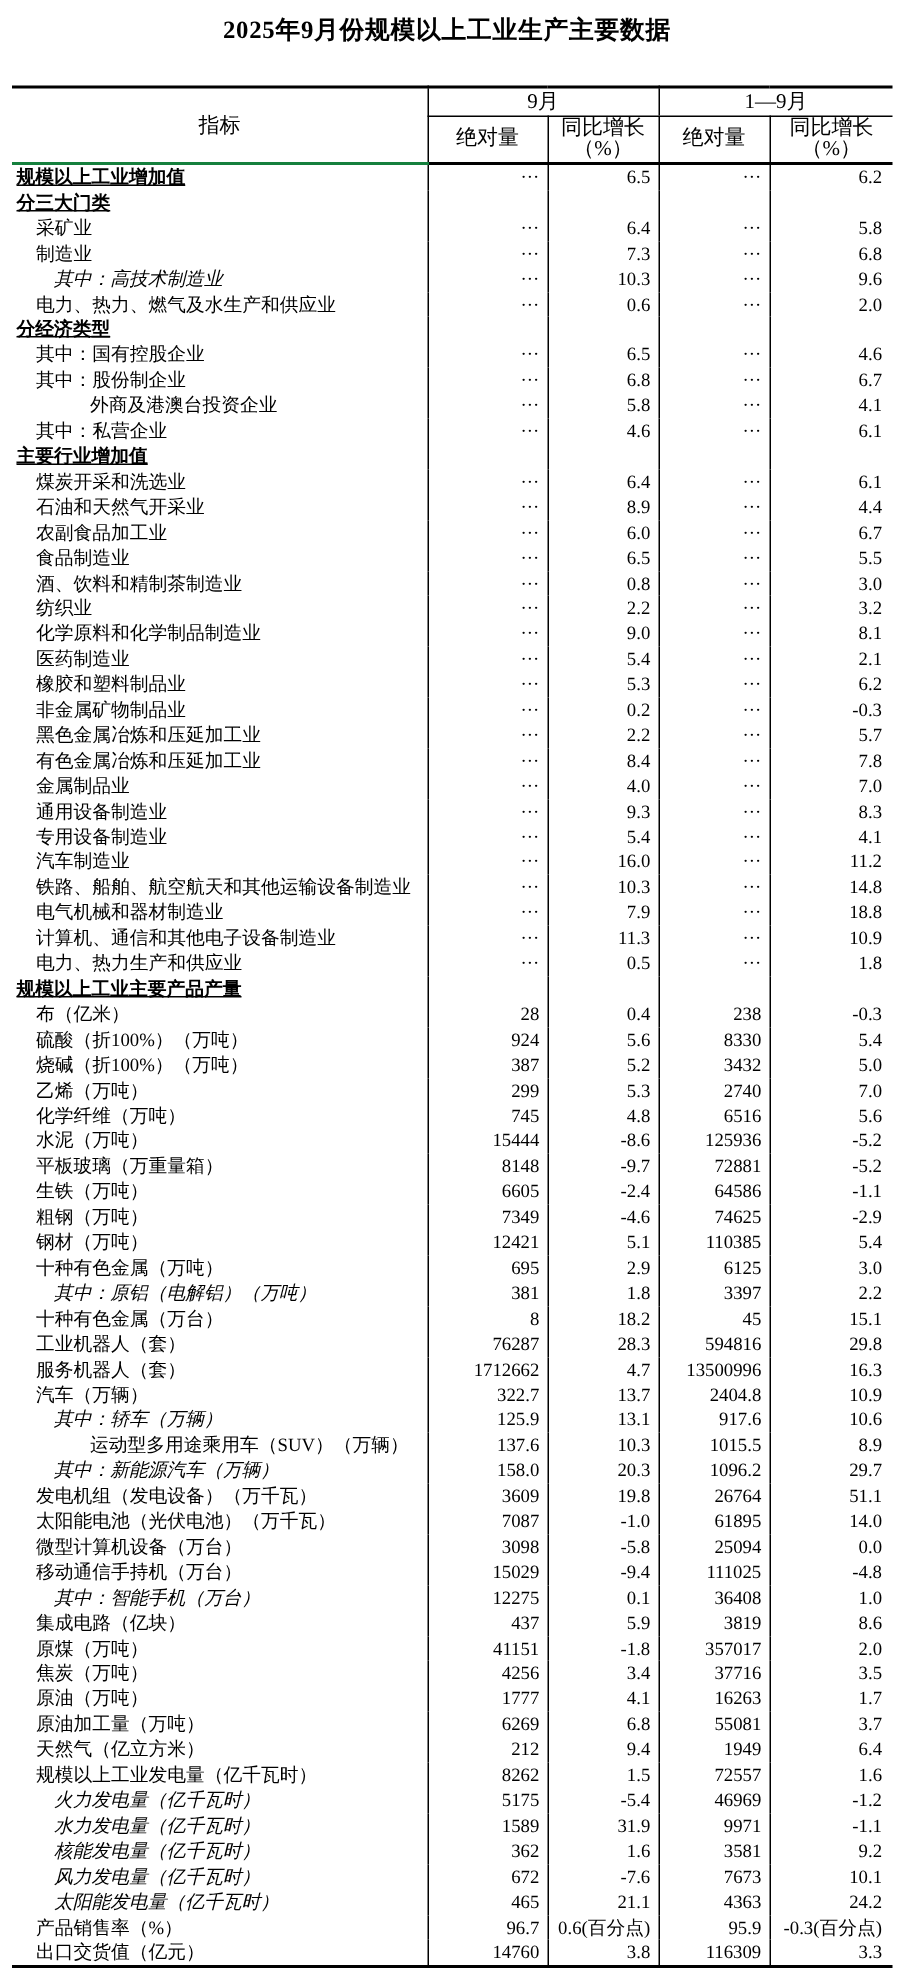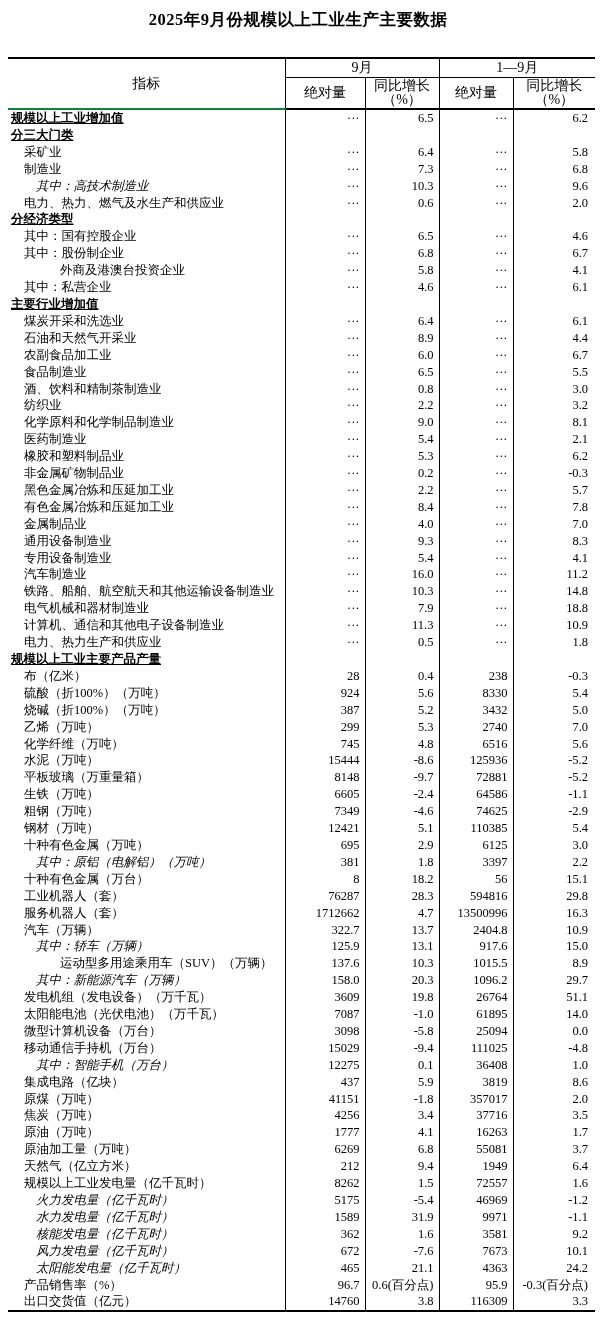--- a/index.html
+++ b/index.html
@@ -388,21 +388,21 @@
         <td class="lbl lv2">其中：原铝（电解铝）（万吨）</td>
         <td class="val vline">381</td>
         <td class="val vline">1.8</td>
         <td class="val vline">3397</td>
         <td class="val vline last">2.2</td>
       </tr>
       <tr>
         <td class="lbl lv1">十种有色金属（万台）</td>
         <td class="val vline">8</td>
         <td class="val vline">18.2</td>
-        <td class="val vline">56</td>
+        <td class="val vline">45</td>
         <td class="val vline last">15.1</td>
       </tr>
       <tr>
         <td class="lbl lv1">工业机器人（套）</td>
         <td class="val vline">76287</td>
         <td class="val vline">28.3</td>
         <td class="val vline">594816</td>
         <td class="val vline last">29.8</td>
       </tr>
       <tr>
@@ -417,21 +417,21 @@
         <td class="val vline">322.7</td>
         <td class="val vline">13.7</td>
         <td class="val vline">2404.8</td>
         <td class="val vline last">10.9</td>
       </tr>
       <tr>
         <td class="lbl lv2">其中：轿车（万辆）</td>
         <td class="val vline">125.9</td>
         <td class="val vline">13.1</td>
         <td class="val vline">917.6</td>
-        <td class="val vline last">15.0</td>
+        <td class="val vline last">10.6</td>
       </tr>
       <tr>
         <td class="lbl lv3">运动型多用途乘用车（SUV）（万辆）</td>
         <td class="val vline">137.6</td>
         <td class="val vline">10.3</td>
         <td class="val vline">1015.5</td>
         <td class="val vline last">8.9</td>
       </tr>
       <tr>
         <td class="lbl lv2">其中：新能源汽车（万辆）</td>

